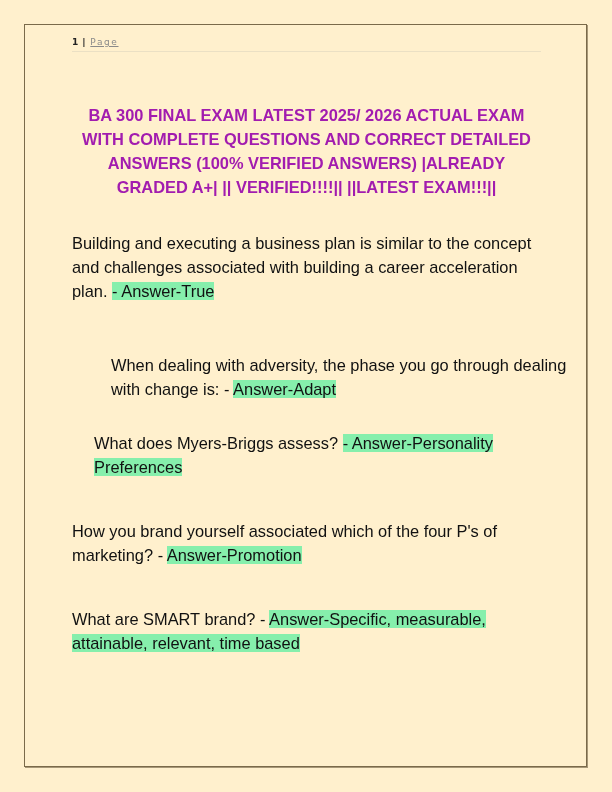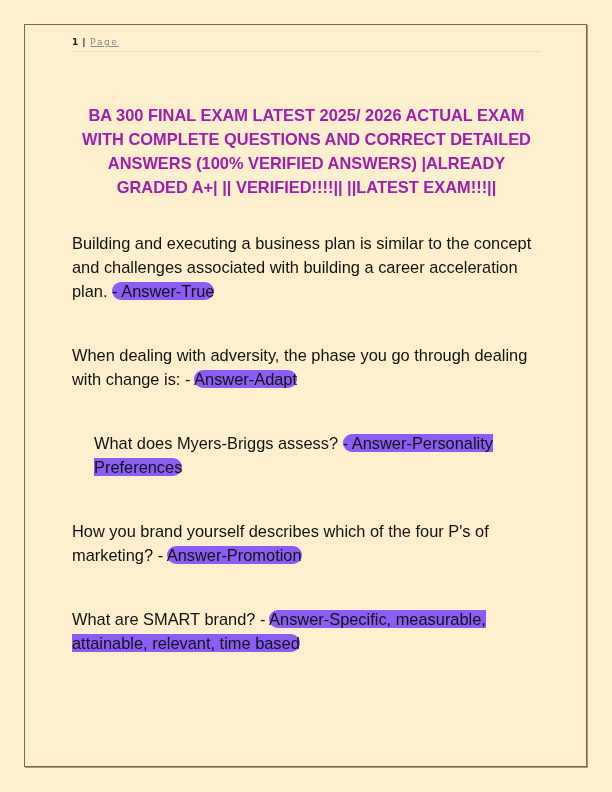--- a/index.html
+++ b/index.html
@@ -63,25 +63,24 @@
     }
     .qa {
       position: absolute;
       left: 72px;
       width: 470px;
       color: #111;
       font-size: 16.4px;
       line-height: 24px;
     }
     .hl {
-      background: #8b5cf6;
-      border-radius: 9px;
+      background: #86efac;
     }
     #qa0 { top: 231px; }
-    #qa1 { top: 343px; }
+    #qa1 { top: 353px; margin-left: 39px; }
     #qa2 { top: 431px; margin-left: 22px; }
     #qa3 { top: 519px; }
     #qa4 { top: 607px; }
   </style>
 </head>
 <body>
 
 <div class="page-border"></div>
 
 <div class="header">
@@ -98,18 +97,18 @@
 
 <div class="qa" id="qa1">
   <span>When dealing with adversity, the phase you go through dealing with change is: - </span><span class="hl">Answer-Adapt</span>
 </div>
 
 <div class="qa" id="qa2">
   <span>What does Myers-Briggs assess? </span><span class="hl">- Answer-Personality Preferences</span>
 </div>
 
 <div class="qa" id="qa3">
-  <span>How you brand yourself describes which of the four P's of marketing? - </span><span class="hl">Answer-Promotion</span>
+  <span>How you brand yourself associated which of the four P's of marketing? - </span><span class="hl">Answer-Promotion</span>
 </div>
 
 <div class="qa" id="qa4">
   <span>What are SMART brand? - </span><span class="hl">Answer-Specific, measurable, attainable, relevant, time based</span>
 </div>
 
 </body></html>

